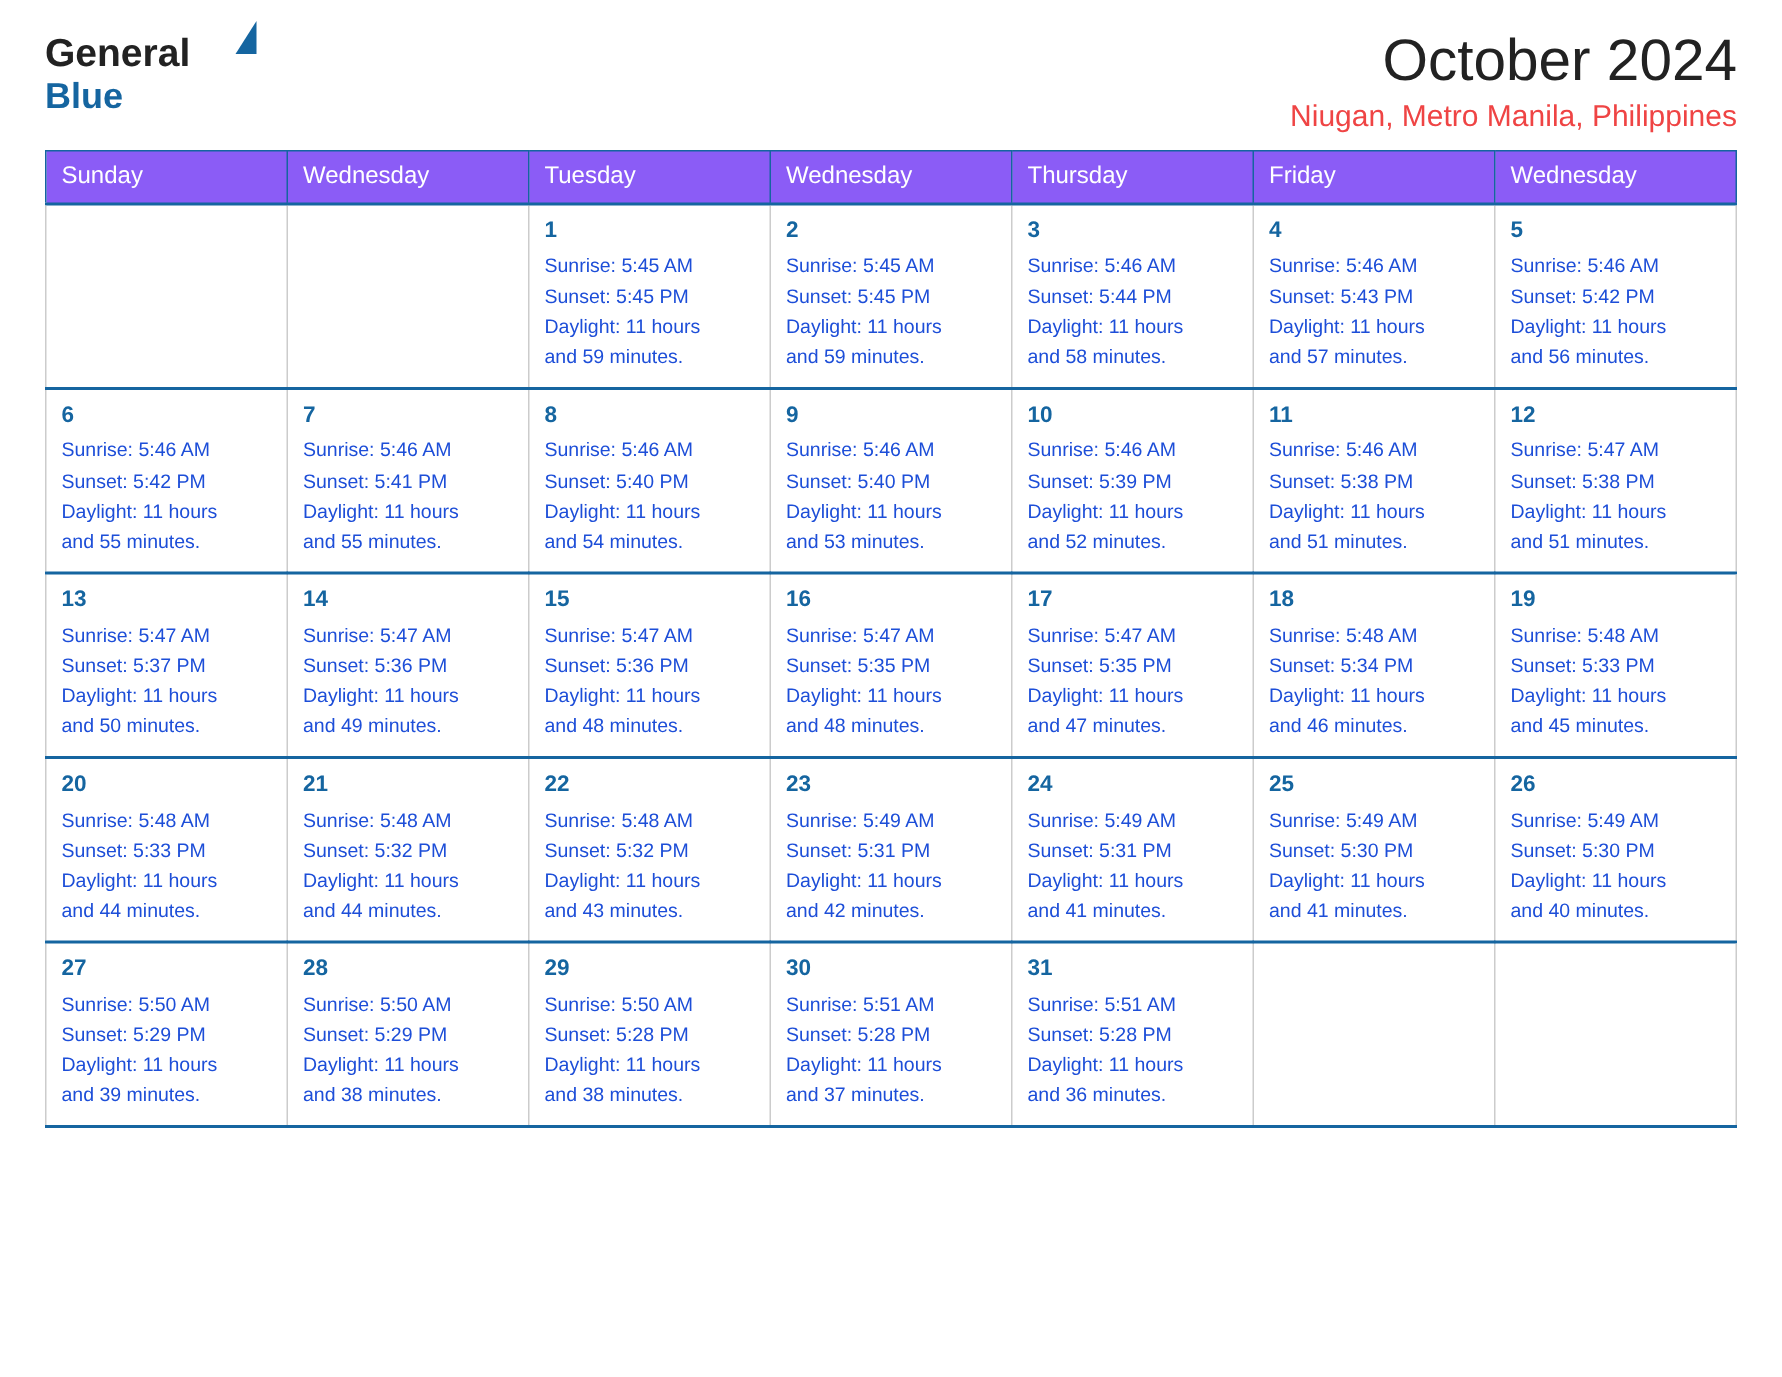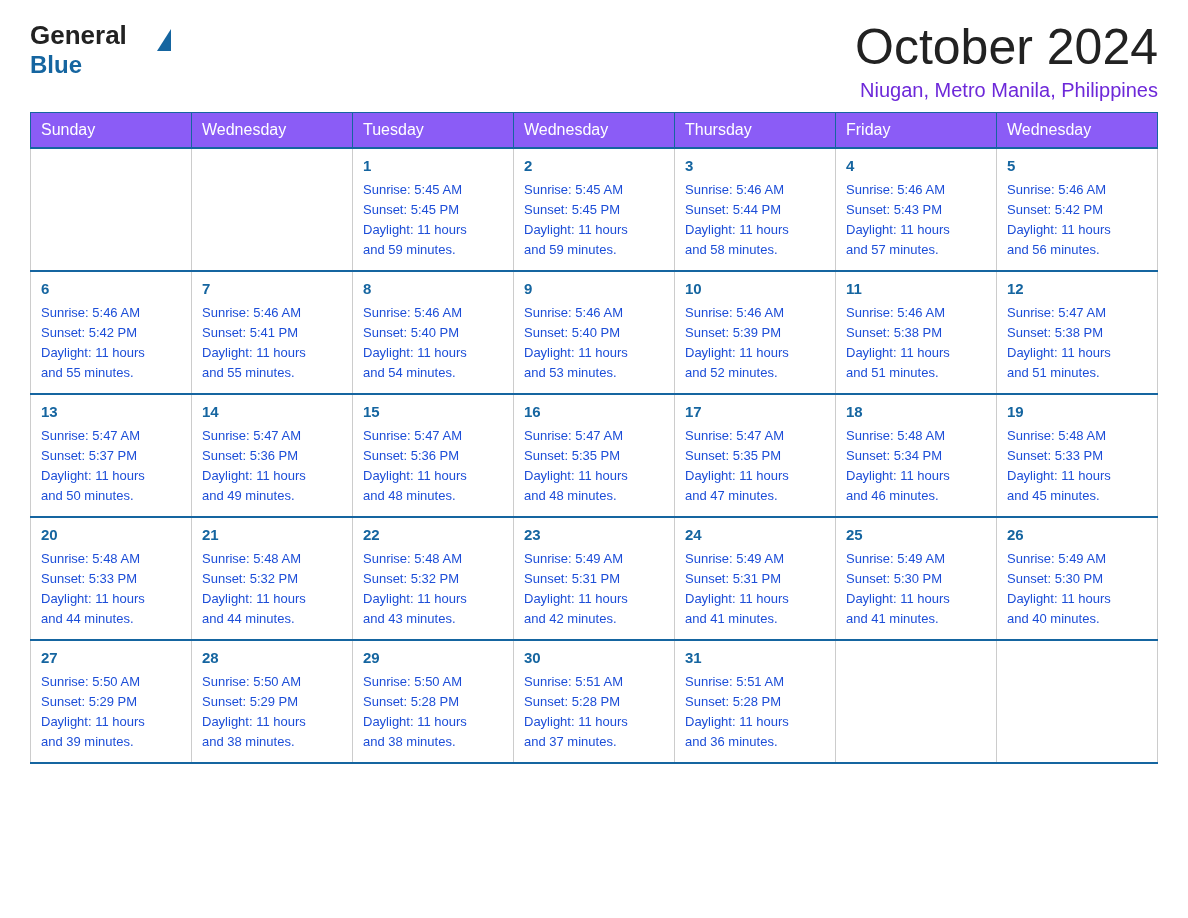--- a/index.html
+++ b/index.html
@@ -35,35 +35,35 @@
       margin-left: 2px;
       margin-top: -6px;
     }
     .logo-block {
       display: flex;
       flex-direction: column;
       align-items: flex-start;
     }
     .logo-row1 {
       display: flex;
-      align-items: flex-end;
+      align-items: flex-start;
       gap: 28px;
     }
     .title-area {
       text-align: right;
     }
     .month-title {
-      font-size: 50px;
+      font-size: 39px;
       font-weight: normal;
       color: #222;
       line-height: 1.1;
     }
     .location-title {
       font-size: 20px;
-      color: #6d28d9;
+      color: #ef4444;
       margin-top: 4px;
     }
     .calendar-table {
       width: 100%;
       border-collapse: collapse;
       margin-top: 6px;
     }
     .calendar-table th {
       background-color: #8b5cf6;
       color: #fff;

